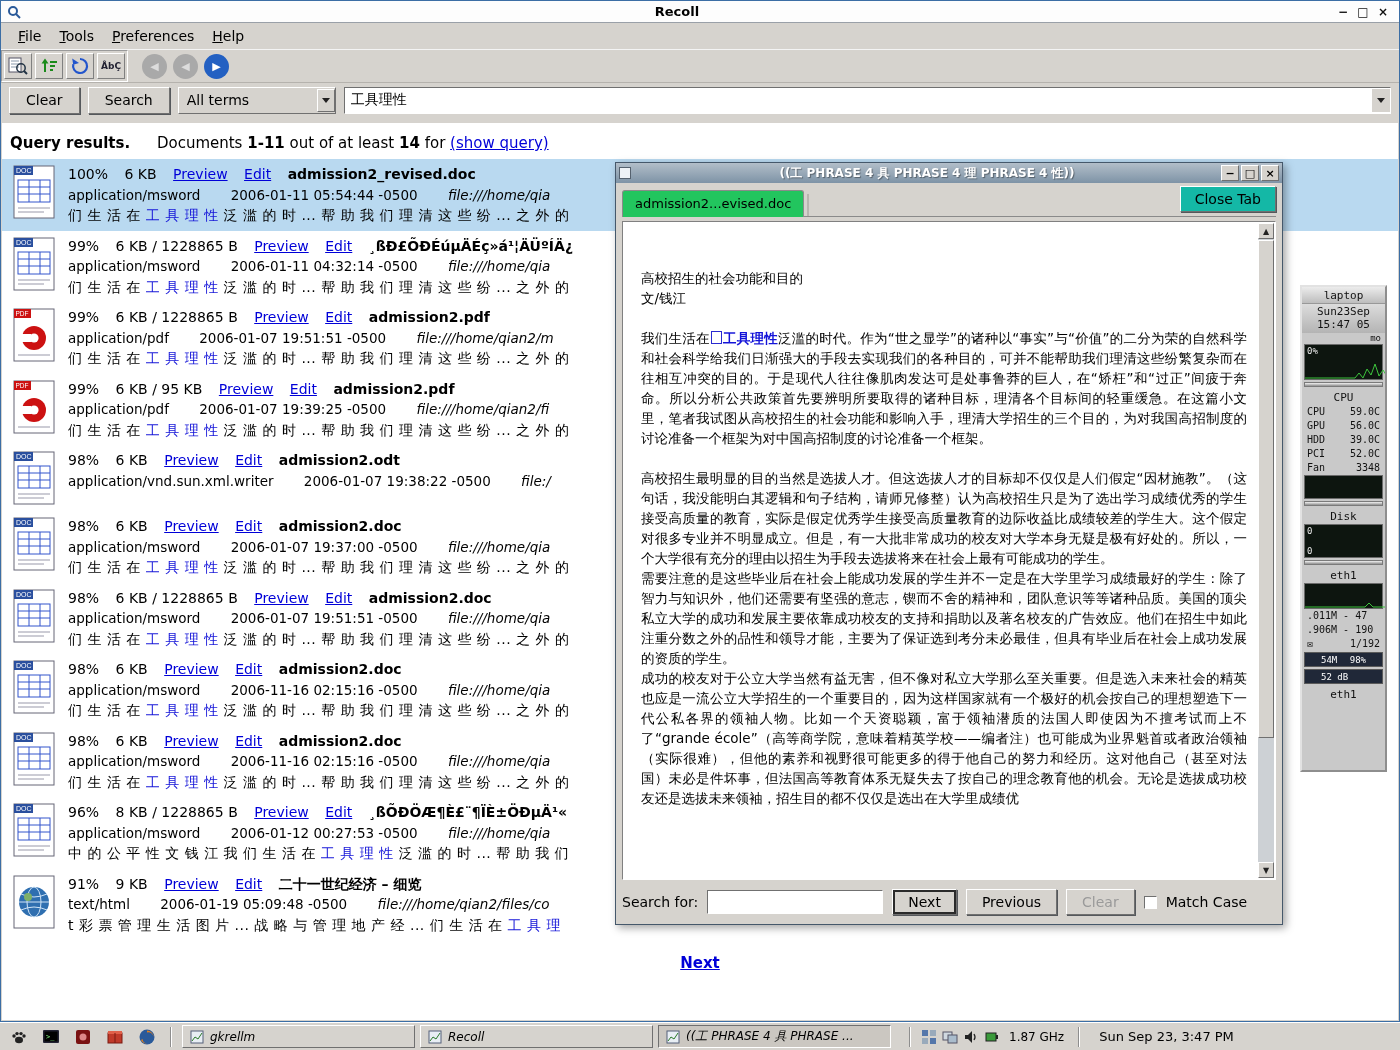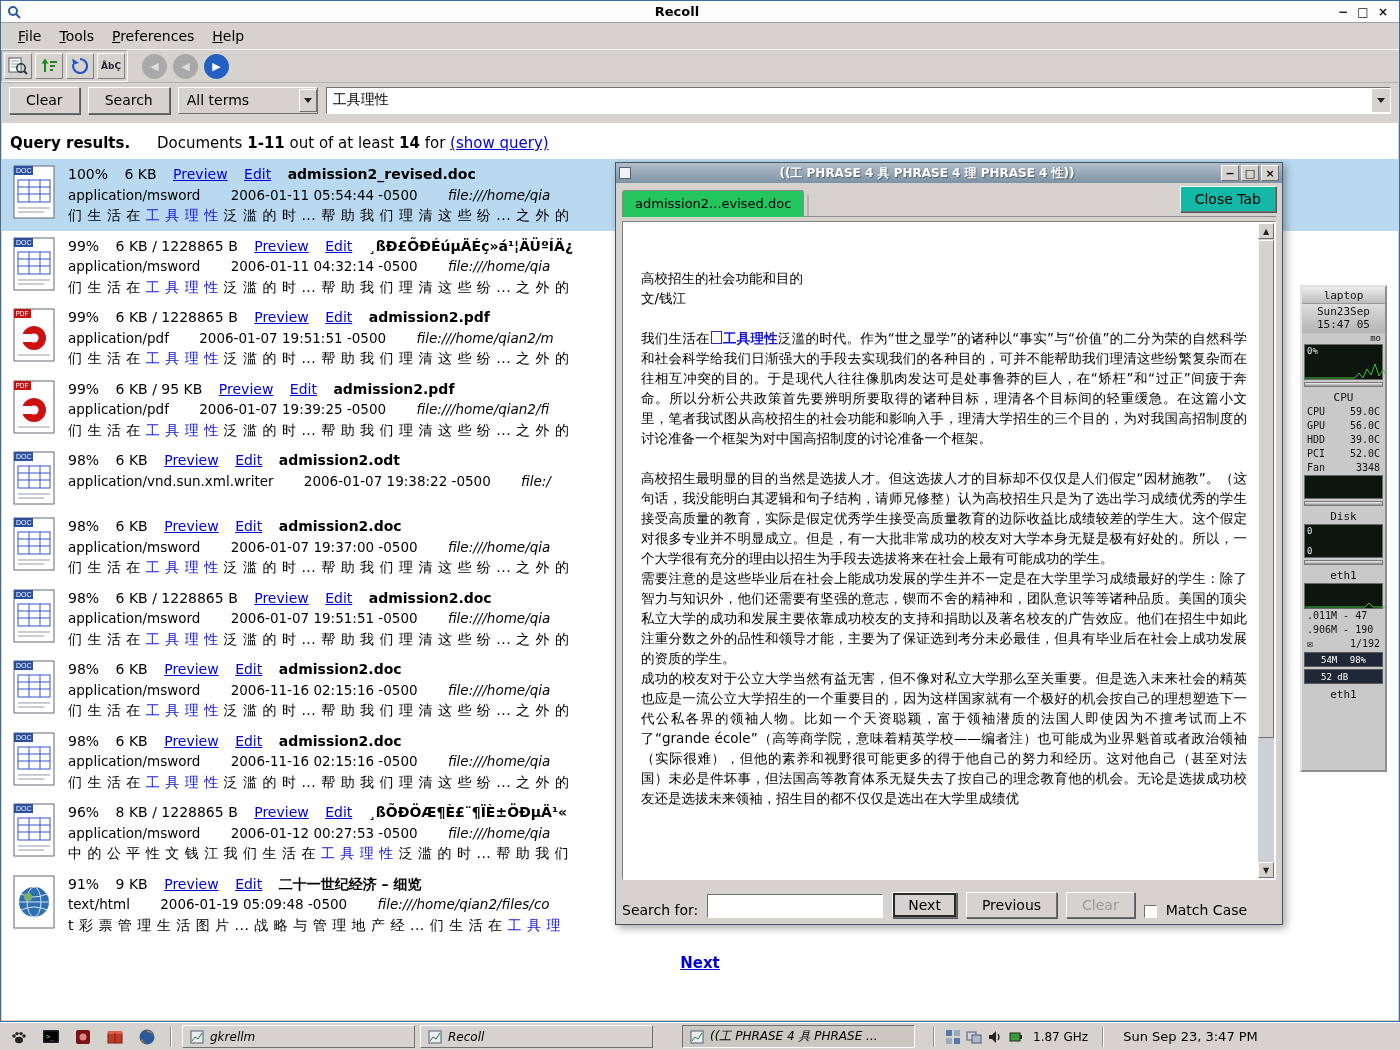--- a/index.html
+++ b/index.html
@@ -32,21 +32,21 @@
   .nav-circle { width:25px; height:25px; border-radius:50%; display:flex; align-items:center;
     justify-content:center; color:#fff; font-size:11px; }
   .nav-circle.disabled { background:#a9a9a9; color:#dcdcdc; }
   .nav-circle.enabled { background:#2360c2; }
   .term-text { font-size:9px; font-weight:bold; color:#223; }
 
   .searchrow { display:flex; align-items:center; height:34px; padding:3px 8px; gap:8px; }
   .push-btn { height:27px; padding:0 16px; background:#d6d3ce; font-size:14px;
     display:flex; align-items:center; border:1px solid; border-color:#fff #707070 #707070 #fff;
     box-shadow:1px 1px 0 #55585c; }
-  .combo { width:140px; height:27px; background:#d6d3ce; display:flex; align-items:center;
+  .combo { width:158px; height:27px; background:#d6d3ce; display:flex; align-items:center;
     border:1px solid; border-color:#fff #707070 #707070 #fff; padding-left:8px; font-size:14px; }
   .combo-arrow { margin-left:auto; width:18px; height:23px; display:flex; align-items:center;
     justify-content:center; background:#d6d3ce; border:1px solid; border-color:#fff #707070 #707070 #fff; }
   .tri-down { width:0; height:0; border-left:4px solid transparent; border-right:4px solid transparent;
     border-top:5px solid #222; }
   .query-field { flex:1; height:27px; background:#fff; border:1px solid; display:flex; align-items:center;
     border-color:#707070 #fff #fff #707070; }
   .query-field input { flex:1; border:none; outline:none; font-size:14px; padding:0 6px; height:23px;
     font-family:inherit; background:transparent; }
 
@@ -99,21 +99,21 @@
   .pv-hl { color:var(--highlight,#1414d8); font-weight:bold; }
   .tofu { display:inline-block; width:11px; height:13px; border:1px solid #2a2ad0; vertical-align:-1px; margin:0 1px; }
   .pv-scrollbar { position:absolute; right:1px; top:1px; bottom:1px; width:16px; background:#cdd1d5; }
   .sb-btn { position:absolute; left:0; width:16px; height:16px; background:#d6d3ce; font-size:8px;
     display:flex; align-items:center; justify-content:center; color:#222;
     border:1px solid; border-color:#fff #707070 #707070 #fff; }
   .sb-up { top:0; } .sb-down { bottom:0; }
   .sb-thumb { position:absolute; left:0; width:16px; top:17px; height:76%; background:#d6d3ce;
     border:1px solid; border-color:#fff #707070 #707070 #fff; }
   .pv-findbar { position:absolute; left:6px; right:6px; bottom:6px; height:32px; display:flex;
-    align-items:flex-end; gap:9px; font-size:14px; }
+    align-items:center; gap:9px; font-size:14px; }
   .find-input { width:176px; height:24px; background:#fff; border:1px solid;
     border-color:#707070 #fff #fff #707070; font-family:inherit; font-size:13px; padding:0 4px; outline:none; }
   .find-btn { height:26px; padding:0 15px; background:#d6d3ce; font-size:14px; display:flex; align-items:center;
     border:1px solid; border-color:#fff #707070 #707070 #fff; box-shadow:1px 1px 0 #55585c; }
   .find-btn.focused { outline:2px solid #2a2a2a; outline-offset:-3px; }
   .find-btn.disabled { color:#9a9a9a; }
   .checkbox { width:13px; height:13px; background:#fff; border:1px solid;
     border-color:#707070 #fff #fff #707070; }
 
   
@@ -136,21 +136,21 @@
   .gk-mailrow { display:flex; justify-content:space-between; align-items:center; padding:1px 5px; }
 
   
   .taskbar { position:absolute; left:0; bottom:0; width:1400px; height:28px; background:#d6d3ce;
     border-top:1px solid #fff; display:flex; align-items:center; padding:0 5px; gap:5px; }
   .tb-icon { width:27px; height:23px; display:flex; align-items:center; justify-content:center; }
   .tb-sep { width:2px; height:20px; border-left:1px solid #8e8e8e; border-right:1px solid #fff; margin:0 5px; }
   .task-btn { width:233px; height:23px; display:flex; align-items:center; gap:6px; padding:0 7px;
     background:#d6d3ce; font-size:12px; white-space:nowrap; overflow:hidden;
     border:1px solid; border-color:#fff #707070 #707070 #fff;font-style:italic; }
-  .task-btn.active { border-color:#707070 #fff #fff #707070; background:#cbc7c1;margin-left:24px; }
+  .task-btn.active { border-color:#707070 #fff #fff #707070; background:#cbc7c1; }
   .tb-tray { display:flex; align-items:center; gap:5px; margin-left:8px; }
   .tb-freq { font-size:12px; margin:0 4px; }
   .tb-clock { font-size:13px; white-space:nowrap; padding:0 9px; }
 </style>
 </head>
 <body>
 
 <div class="main-window">
 
   <div class="titlebar">

